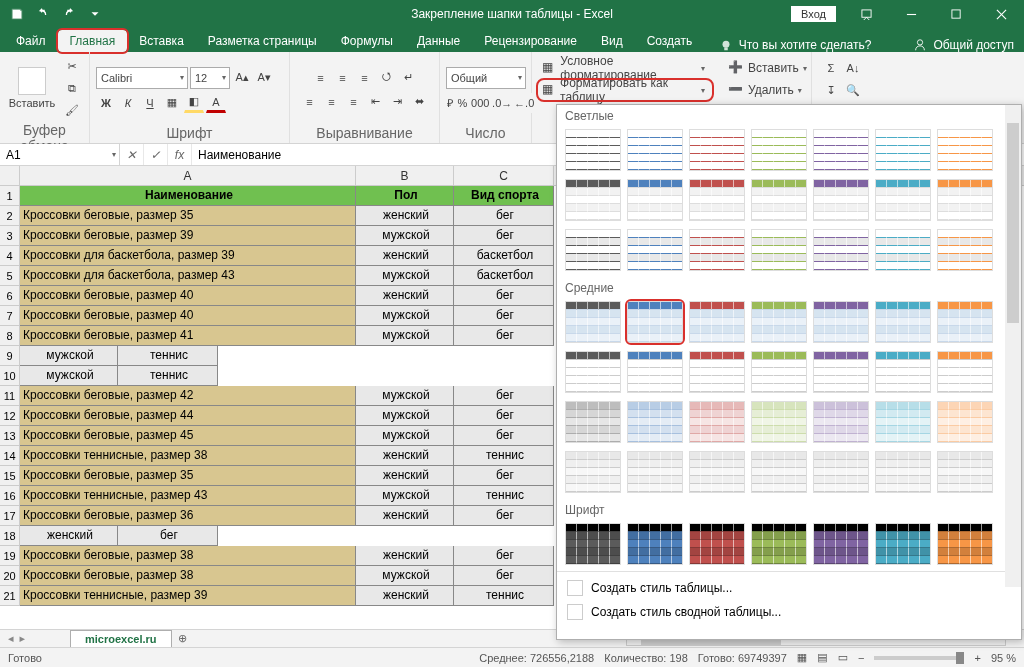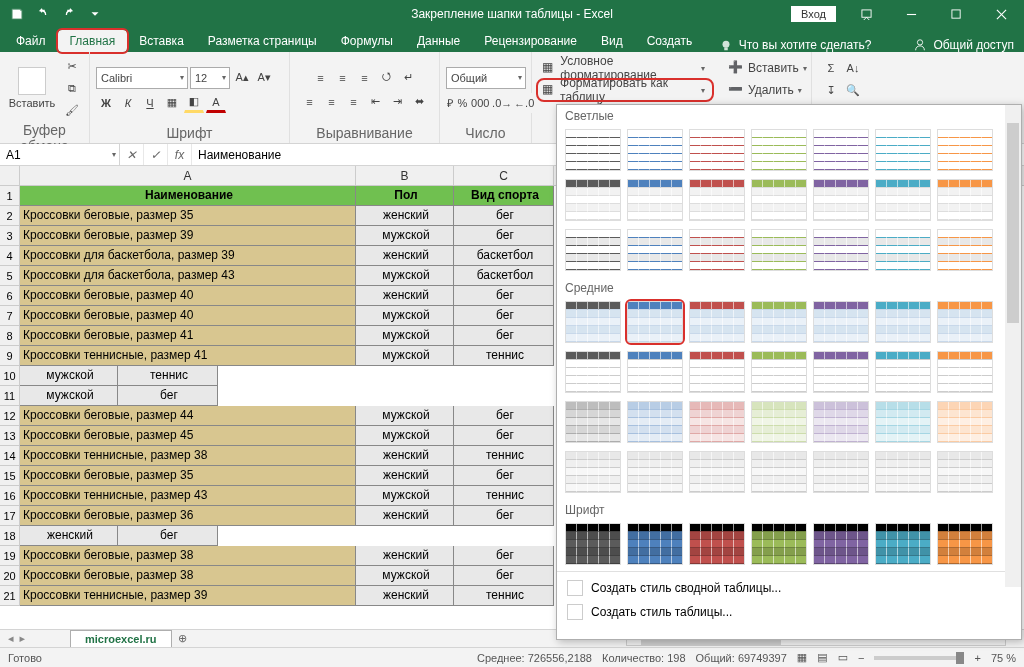--- a/index.html
+++ b/index.html
@@ -395,29 +395,29 @@
           <div class="td colA">Кроссовки беговые, размер 40</div>
           <div class="td colB">мужской</div>
           <div class="td colC">бег</div>
         </div>
         <div class="tr">
           <div class="td colA">Кроссовки беговые, размер 41</div>
           <div class="td colB">мужской</div>
           <div class="td colC">бег</div>
         </div>
         <div class="tr">
-          <div class="td colA">Кроссовки теннисные, размер 41</div>
           <div class="td colB">мужской</div>
           <div class="td colC">теннис</div>
         </div>
         <div class="tr">
           <div class="td colB">мужской</div>
           <div class="td colC">теннис</div>
         </div>
         <div class="tr">
+          <div class="td colA">Кроссовки беговые, размер 42</div>
           <div class="td colB">мужской</div>
           <div class="td colC">бег</div>
         </div>
         <div class="tr">
           <div class="td colA">Кроссовки беговые, размер 44</div>
           <div class="td colB">мужской</div>
           <div class="td colC">бег</div>
         </div>
         <div class="tr">
           <div class="td colA">Кроссовки беговые, размер 45</div>
@@ -2555,25 +2555,25 @@
           <div class="thumb-cell" style="background:#f79646;border-bottom:1px solid rgb(173,105,49)"></div>
           <div class="thumb-cell" style="background:#f79646;border-bottom:1px solid rgb(173,105,49)"></div>
           <div class="thumb-cell" style="background:#f79646;border-bottom:1px solid rgb(173,105,49)"></div>
           <div class="thumb-cell" style="background:#f79646;border-bottom:1px solid rgb(173,105,49)"></div>
         </div>
       </div>
     </div>
   <div class="gallery-footer">
     <div class="gallery-footer-item">
         <div class="fico"></div>
-        <span>Создать стиль сводной таблицы...</span>
+        <span>Создать стиль таблицы...</span>
       </div>
     <div class="gallery-footer-item">
         <div class="fico"></div>
-        <span>Создать стиль таблицы...</span>
+        <span>Создать стиль сводной таблицы...</span>
       </div>
   </div>
   <div class="gallery-scroll">
       <div class="gallery-scroll-thumb"></div>
     </div>
 </div>
 
 <div class="sheet-row">
   <div class="sheet-nav">
     <span>◂</span>
@@ -2584,22 +2584,22 @@
   <div class="hscroll">
       <div class="hscroll-thumb"></div>
     </div>
 </div>
 
 <div class="statusbar">
   <span>Готово</span>
   <div class="right">
     <span><span>Среднее:</span> <span>726556,2188</span></span>
     <span><span>Количество:</span> <span>198</span></span>
-    <span><span>Общий:</span> <span>69749397</span></span>
+    <span><span>Готово:</span> <span>69749397</span></span>
     <span>▦</span>
     <span>▤</span>
     <span>▭</span>
     <span>−</span>
     <div class="zoom-slider"></div>
     <span>+</span>
-    <span>75 %</span>
+    <span>95 %</span>
   </div>
 </div>
 
 </body></html>

